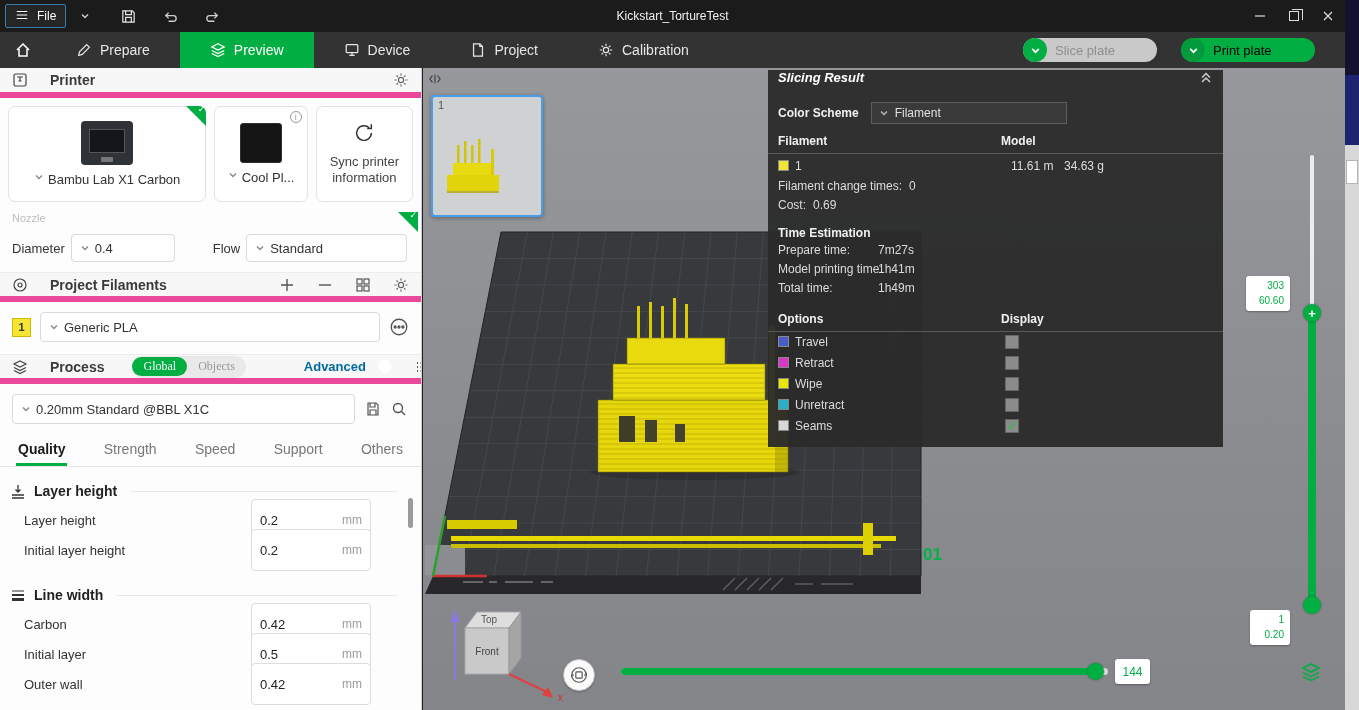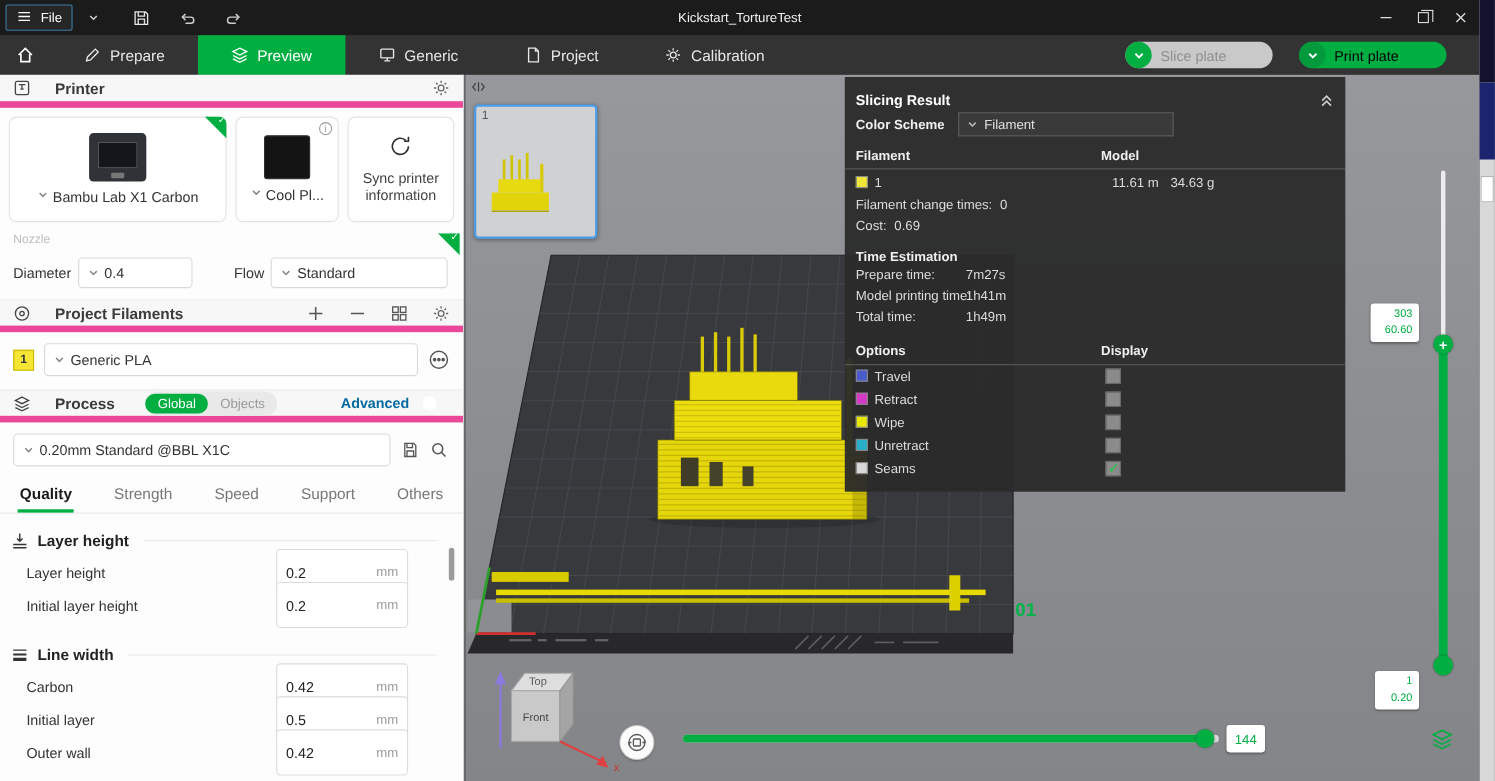--- a/index.html
+++ b/index.html
@@ -67,21 +67,21 @@
     height:28px;padding:0 8px;font-size:13px;color:#333;}
   .select .chev{display:inline-flex;width:10px;}
   .sel-diam{width:104px;margin-right:32px;}
   .sel-flow{flex:1;}
   .fil-row{display:flex;align-items:center;gap:9px;padding:10px 12px 12px;}
   .slot-badge{width:19px;height:19px;border:1px solid #c9b900;display:flex;align-items:center;justify-content:center;
     font-size:11px;font-weight:bold;color:#333;}
   .fil-select{flex:1;height:30px;}
   .proc-header{border-top:1px solid #ececec;}
   .pill-toggle{display:flex;background:#e9e9e9;border-radius:11px;height:22px;align-items:center;font-size:12px;font-weight:normal;}
-  .seg{padding:2px 11px;border-radius:11px;color:#999;}
+  .seg{padding:2px 11px;border-radius:11px;color:#999;font-family:Liberation Serif, serif;}
   .seg.active{background:var(--green);color:#fff;}
   .adv-label{font-size:13px;font-weight:bold;color:#0369a1;margin-left:14px;}
   .switch{width:32px;height:17px;border-radius:9px;background:var(--green);position:relative;margin-left:5px;}
   .switch:after{content:"";position:absolute;right:2px;top:2px;width:13px;height:13px;border-radius:50%;background:#fff;}
   .preset-row{display:flex;align-items:center;gap:10px;padding:10px 14px 8px 12px;}
   .preset-select{flex:1;height:30px;}
   .param-tabs{display:flex;justify-content:space-between;padding:0 16px;border-bottom:1px solid #e5e5e5;}
   .ptab{position:relative;padding:9px 2px;font-size:14px;color:#777;}
   .ptab.active{color:#1a1a1a;font-weight:bold;}
   .ptab.active:after{content:"";position:absolute;left:0;right:0;bottom:0;height:3px;background:var(--green);}
@@ -121,21 +121,21 @@
   .v-handle.bottom{left:880px;top:528px;}
   .v-tip{position:absolute;background:#fff;border-radius:3px;box-shadow:0 1px 2px rgba(0,0,0,.3);
     color:var(--green);font-size:10px;line-height:1.45;text-align:right;padding:3px 6px;}
   .v-tip.top{left:823px;top:208px;width:44px;}
   .v-tip.bottom{left:827px;top:542px;width:40px;}
   .layers-btn{position:absolute;left:876px;top:592px;width:24px;height:24px;display:flex;align-items:center;justify-content:center;}
 
   
   .slicing-panel{position:absolute;left:345px;top:2px;width:455px;background:rgba(42,42,42,.95);
     color:#dcdcdc;font-size:12px;padding-bottom:10px;}
-  .sp-header{height:28px;display:flex;align-items:flex-end;padding:0 10px;}
+  .sp-header{height:28px;display:flex;align-items:flex-start;padding:0 10px;font-style:italic;}
   .sp-title{font-weight:bold;font-size:13px;color:#fff;}
   .sp-collapse{margin-left:auto;display:inline-flex;}
   .sp-row{position:relative;display:flex;align-items:center;padding:4px 10px;}
   .sp-bold{font-weight:bold;color:#f0f0f0;}
   .sp-select{display:flex;align-items:center;gap:6px;margin-left:12px;width:196px;height:22px;
     border:1px solid #5d5d5d;background:#3a3a3a;padding:0 7px;color:#e0e0e0;}
   .sp-table-head{position:relative;height:24px;border-bottom:1px solid #5a5a5a;margin:2px 0 0;}
   .sp-table-head .c1{position:absolute;left:10px;top:4px;font-weight:bold;color:#f0f0f0;}
   .sp-table-head .c2{position:absolute;left:233px;top:4px;font-weight:bold;color:#f0f0f0;}
   .sp-fil-row{position:relative;height:24px;}
@@ -233,21 +233,21 @@
       <svg viewBox="0 0 18 18" width="16" height="16" fill="none" stroke="#fff" stroke-width="1.4">
           <path d="M9 2l7 3.5L9 9 2 5.5 9 2zM2 9.5l7 3.5 7-3.5M2 13l7 3.5L16 13"></path>
         </svg>
       <span>Preview</span>
     </div>
     <div class="nav-tab">
       <svg viewBox="0 0 18 18" width="16" height="16" fill="none" stroke="#e7e7e7" stroke-width="1.4">
           <rect x="2.5" y="3" width="13" height="9" rx="1"></rect>
           <path d="M6 15h6M9 12v3"></path>
         </svg>
-      <span>Generic</span>
+      <span>Device</span>
     </div>
     <div class="nav-tab">
       <svg viewBox="0 0 18 18" width="16" height="16" fill="none" stroke="#e7e7e7" stroke-width="1.4">
           <path d="M4 2h7l3 3v11H4z"></path>
           <path d="M11 2v3h3"></path>
         </svg>
       <span>Project</span>
     </div>
     <div class="nav-tab">
       <svg viewBox="0 0 18 18" width="16" height="16" fill="none" stroke="#e7e7e7" stroke-width="1.3">

